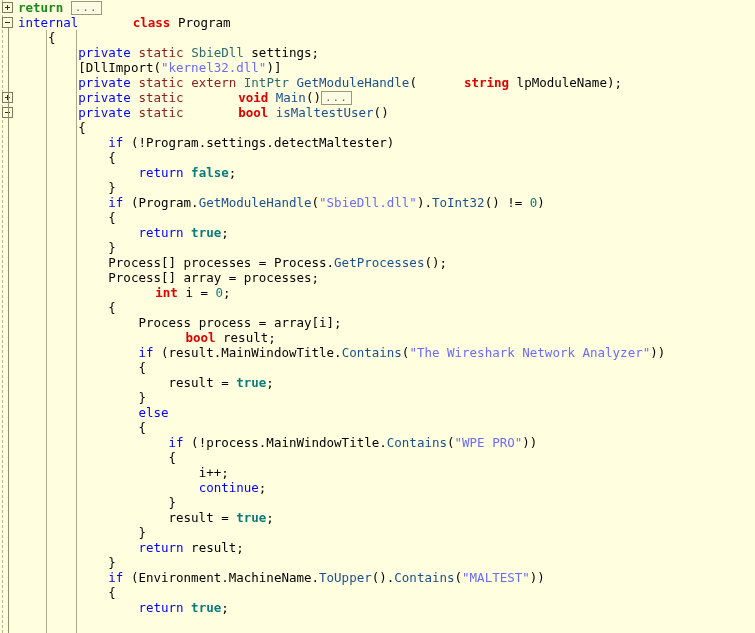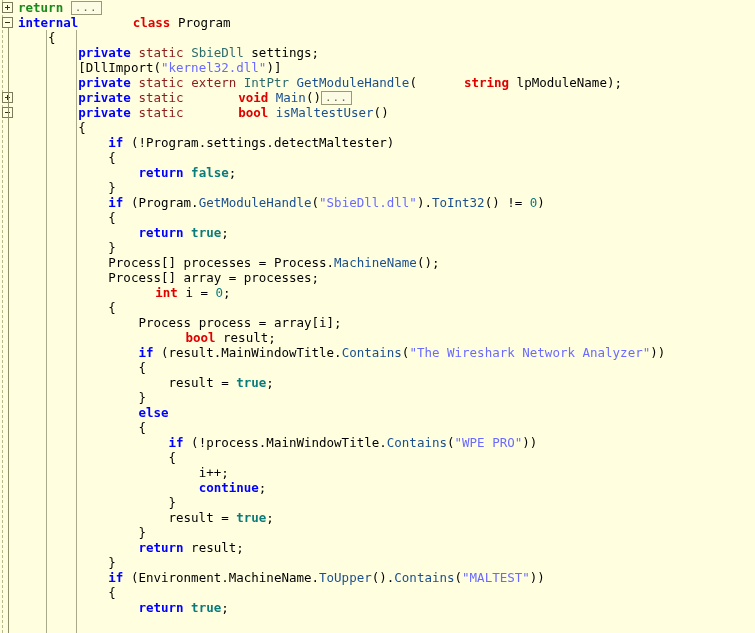--- a/index.html
+++ b/index.html
@@ -90,21 +90,21 @@
   }
   .line {
     height: 15px;
     line-height: 15px;
     font-size: 12.5px;
     white-space: pre;
     color: #000000;
   }
 
   
-  .kw      { color: #0000ff; font-weight: bold; }  
+  .kw      { color: #0000ff; font-weight: normal; }  
   .kwmod   { color: #8b2020; }                     
   .kwtype  { color: #e00000; font-weight: bold; margin-left: 47px; }  
   .type    { color: #2b6b6b; }                     
   .plain   { color: #000000; }
   .str     { color: #6a6aff; }                     
   .meth    { color: #1b4f8f; font-weight: normal; }  
   .lit     { color: #0a7b7b; font-weight: bold; }  
   .num     { color: #0a7b7b; }
   .green   { color: #1a8a1a; font-weight: bold; }
 
@@ -149,21 +149,21 @@
       <div class="line"><span>        </span><span class="kw">private</span><span class="plain"> </span><span class="kwmod">static</span><span class="plain"> </span><span class="kwtype">bool</span><span class="plain"> </span><span class="meth">isMaltestUser</span><span class="plain">()</span></div>
       <div class="line"><span>        </span><span class="plain">{</span></div>
       <div class="line"><span>            </span><span class="kw">if</span><span class="plain"> (!Program.settings.detectMaltester)</span></div>
       <div class="line"><span>            </span><span class="plain">{</span></div>
       <div class="line"><span>                </span><span class="kw">return</span><span class="plain"> </span><span class="lit">false</span><span class="plain">;</span></div>
       <div class="line"><span>            </span><span class="plain">}</span></div>
       <div class="line"><span>            </span><span class="kw">if</span><span class="plain"> (Program.</span><span class="meth">GetModuleHandle</span><span class="plain">(</span><span class="str">"SbieDll.dll"</span><span class="plain">).</span><span class="meth">ToInt32</span><span class="plain">() != </span><span class="num">0</span><span class="plain">)</span></div>
       <div class="line"><span>            </span><span class="plain">{</span></div>
       <div class="line"><span>                </span><span class="kw">return</span><span class="plain"> </span><span class="lit">true</span><span class="plain">;</span></div>
       <div class="line"><span>            </span><span class="plain">}</span></div>
-      <div class="line"><span>            </span><span class="plain">Process[] processes = Process.</span><span class="meth">MachineName</span><span class="plain">();</span></div>
+      <div class="line"><span>            </span><span class="plain">Process[] processes = Process.</span><span class="meth">GetProcesses</span><span class="plain">();</span></div>
       <div class="line"><span>            </span><span class="plain">Process[] array = processes;</span></div>
       <div class="line"><span>            </span><span class="kwtype">int</span><span class="plain"> i = </span><span class="num">0</span><span class="plain">;</span></div>
       <div class="line"><span>            </span><span class="plain">{</span></div>
       <div class="line"><span>                </span><span class="plain">Process process = array[i];</span></div>
       <div class="line"><span>                </span><span class="kwtype">bool</span><span class="plain"> result;</span></div>
       <div class="line"><span>                </span><span class="kw">if</span><span class="plain"> (result.MainWindowTitle.</span><span class="meth">Contains</span><span class="plain">(</span><span class="str">"The Wireshark Network Analyzer"</span><span class="plain">))</span></div>
       <div class="line"><span>                </span><span class="plain">{</span></div>
       <div class="line"><span>                    </span><span class="plain">result = </span><span class="lit">true</span><span class="plain">;</span></div>
       <div class="line"><span>                </span><span class="plain">}</span></div>
       <div class="line"><span>                </span><span class="kw">else</span></div>

